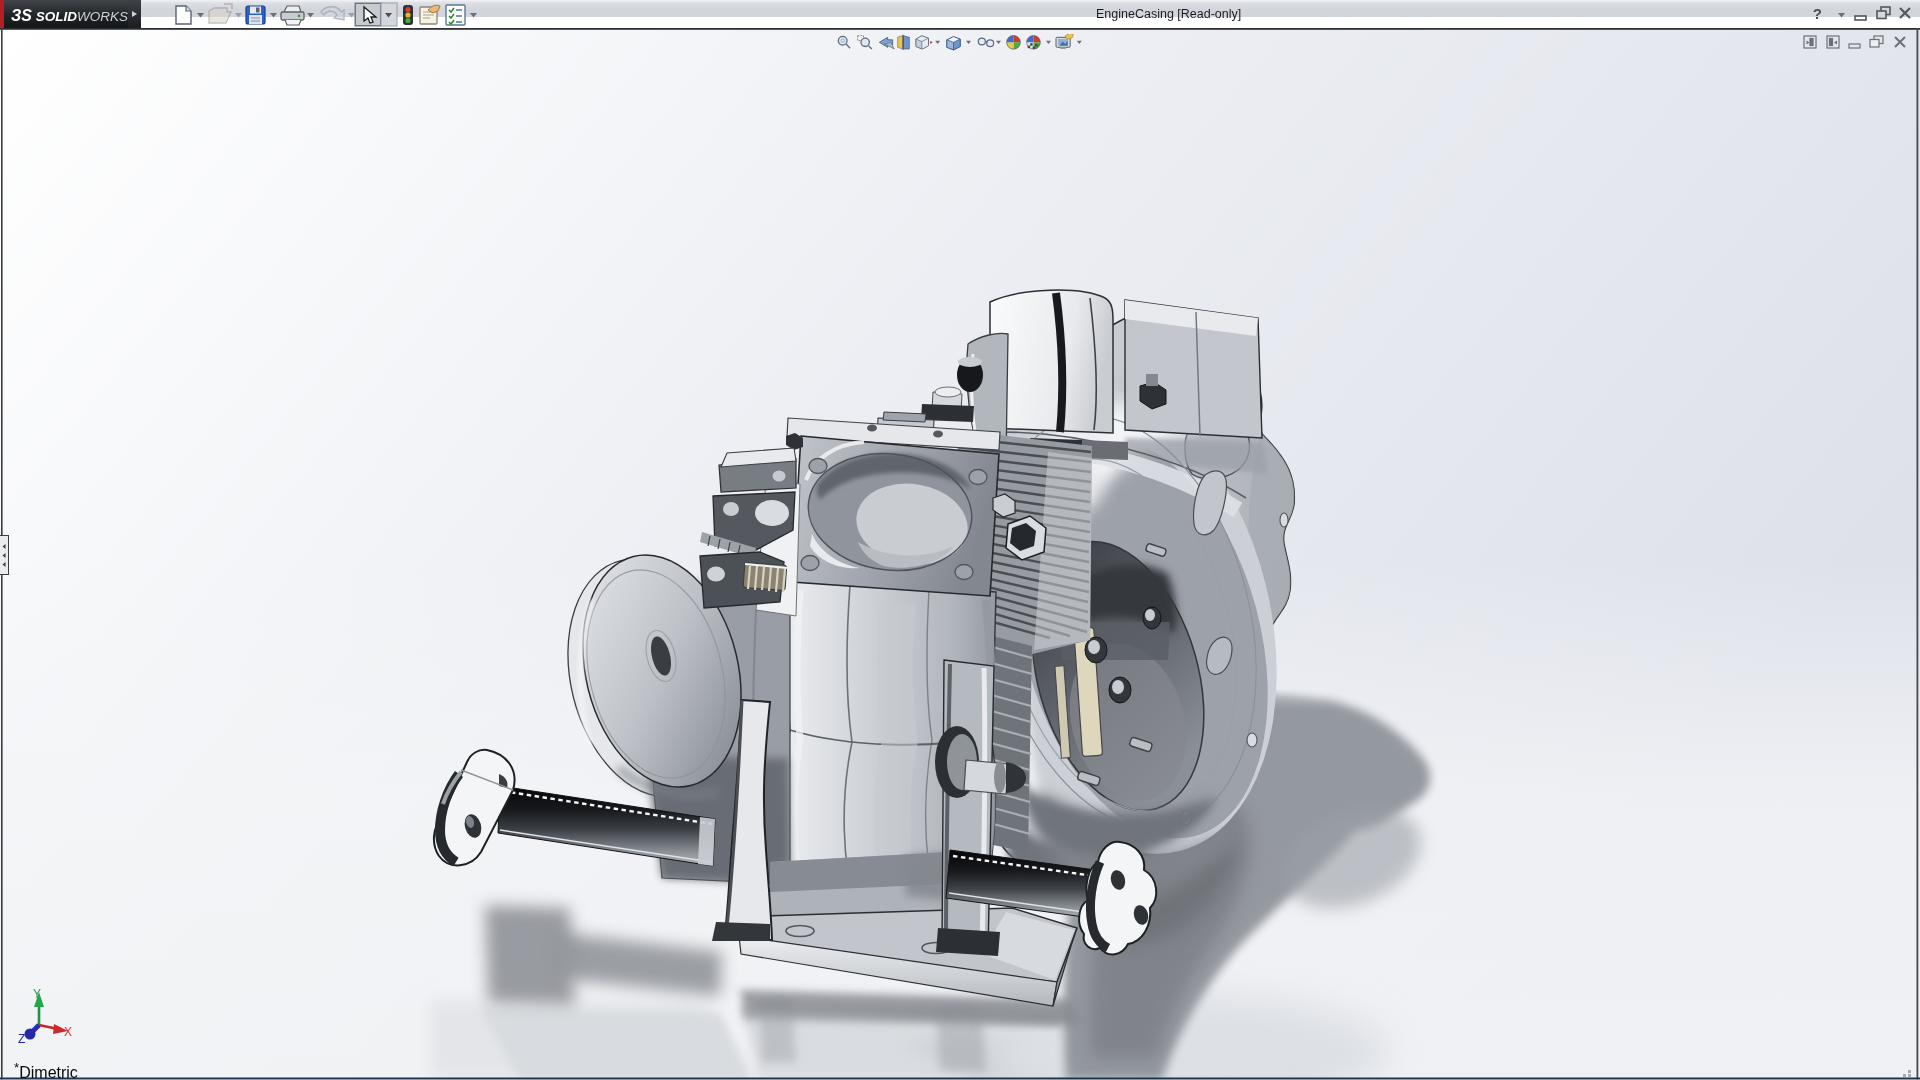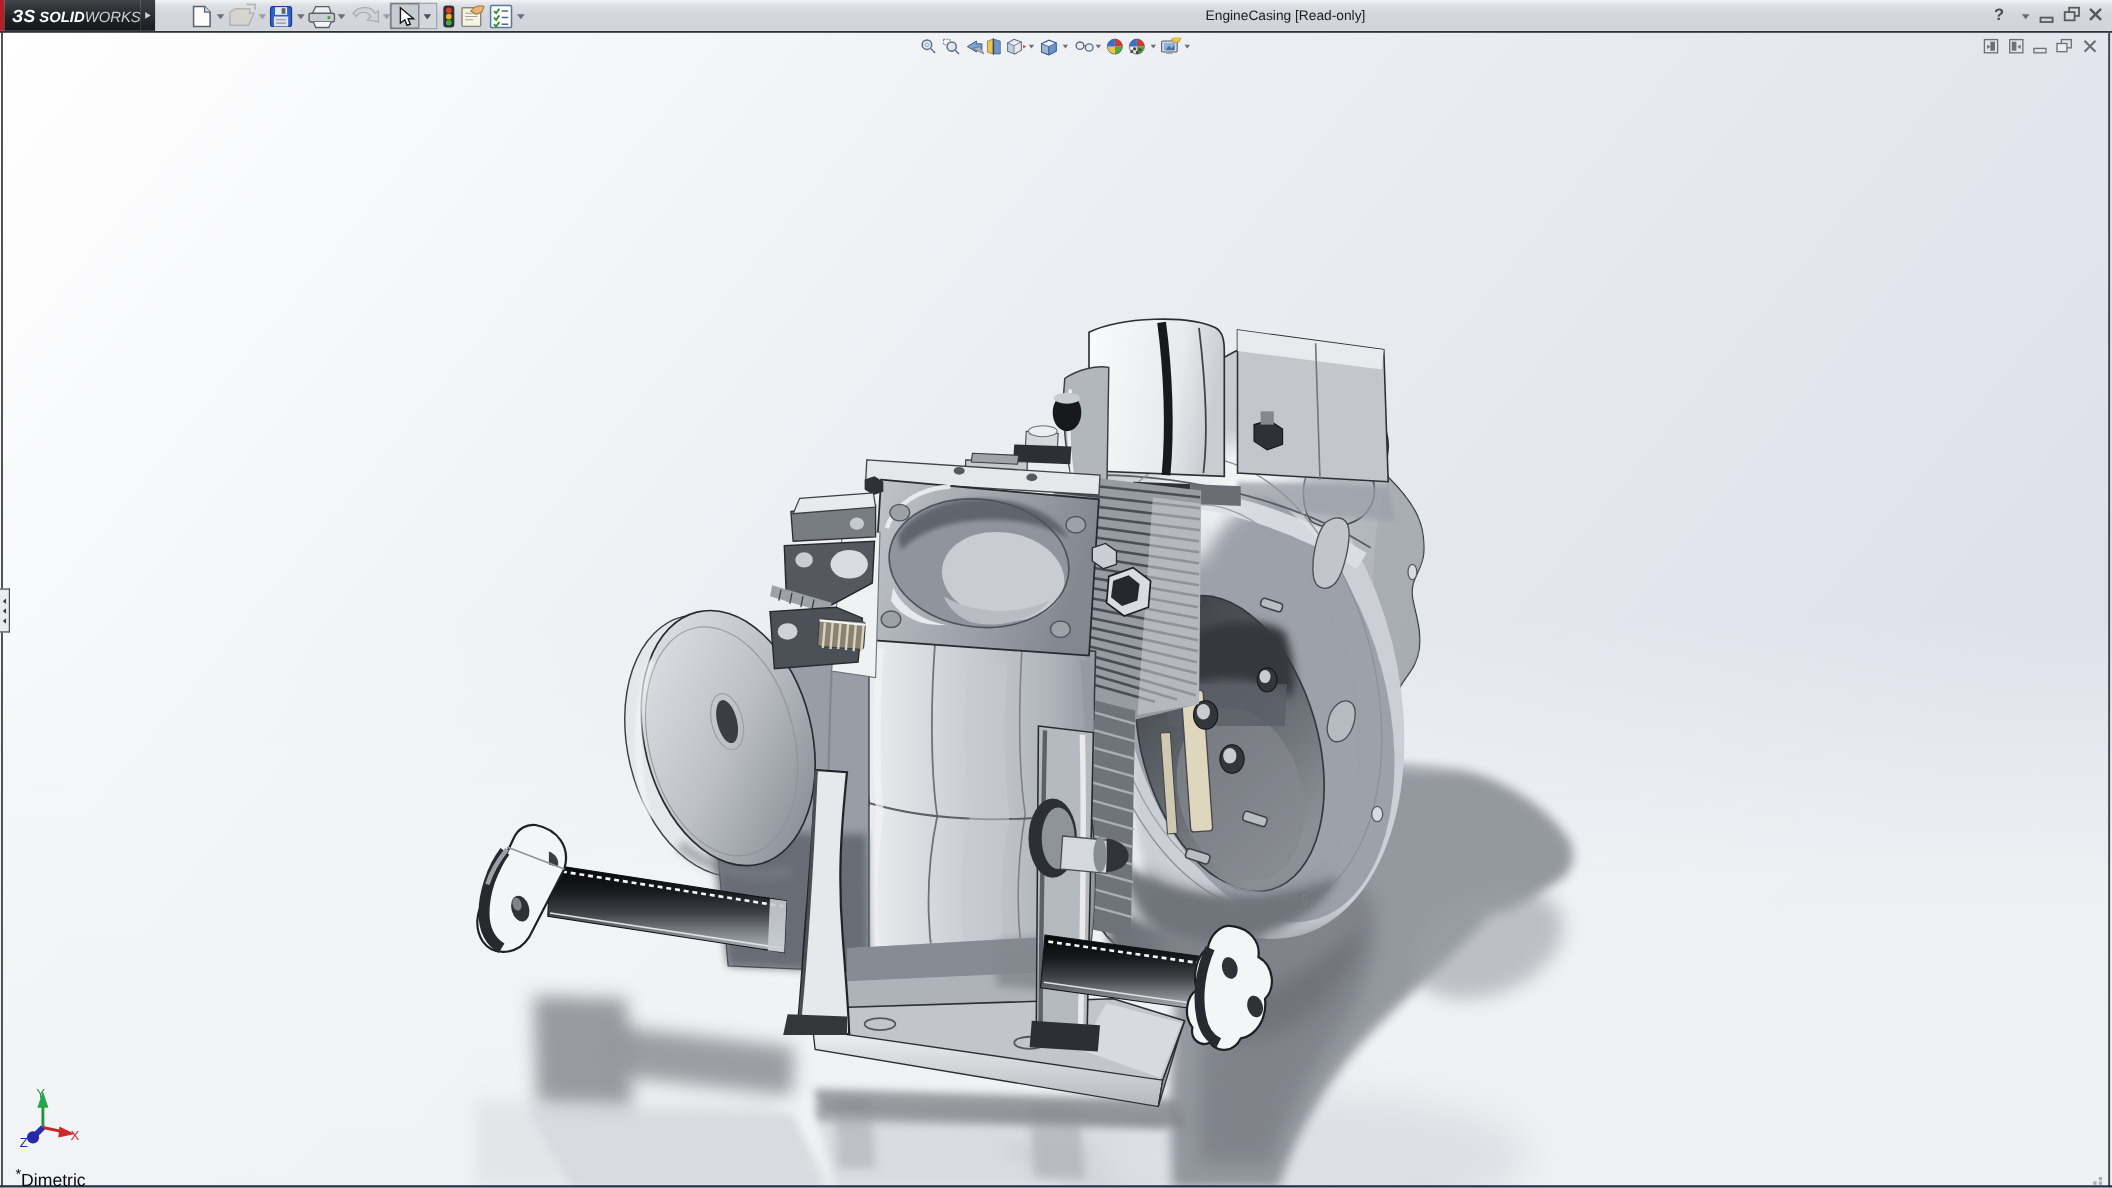--- a/index.html
+++ b/index.html
@@ -1,16 +1,16 @@
 <!DOCTYPE html>
 <html><head>
 <meta charset="utf-8">
 <style>
 html,body{margin:0;padding:0;width:1920px;height:1080px;overflow:hidden;font-family:"Liberation Sans",sans-serif;background:#fff;}
-#titlebar{position:absolute;left:0;top:0;width:1920px;height:28px;background:linear-gradient(#f2f3f5 0%,#dcdfe4 18%,#d2d5db 55%,#d2d5db 100%);}
+#titlebar{position:absolute;left:0;top:0;width:1920px;height:17px;background:linear-gradient(#f2f3f5 0%,#dcdfe4 18%,#d2d5db 55%,#d2d5db 100%);}
 #redstrip{position:absolute;left:0;top:0;width:4px;height:28px;background:#b51f24;}
 #logoblk{position:absolute;left:4px;top:0;width:124px;height:28px;background:linear-gradient(#42464b,#202427 55%,#141719);color:#fff;}
 #logotxt{position:absolute;left:7px;top:7px;font-size:13.5px;font-style:italic;font-weight:bold;letter-spacing:0px;white-space:nowrap;}
 #flyout{position:absolute;left:128px;top:0;width:13px;height:28px;background:linear-gradient(#3e4247,#1a1d20);}
 #flyout:after{content:"";position:absolute;left:4px;top:11px;border-left:5px solid #cfd3d8;border-top:3px solid transparent;border-bottom:3px solid transparent;}
 #titletext{position:absolute;left:1072px;top:7px;font-size:12.5px;color:#1c1c1c;margin-left:24px;}
 #viewport{position:absolute;left:0;top:28px;width:1920px;height:1052px;}
 #scene{position:absolute;left:0;top:0;}
 #hud{position:absolute;left:806px;top:7px;height:20px;display:flex;align-items:center;}
 #corner-ic{position:absolute;right:8px;top:8px;display:flex;align-items:center;}

